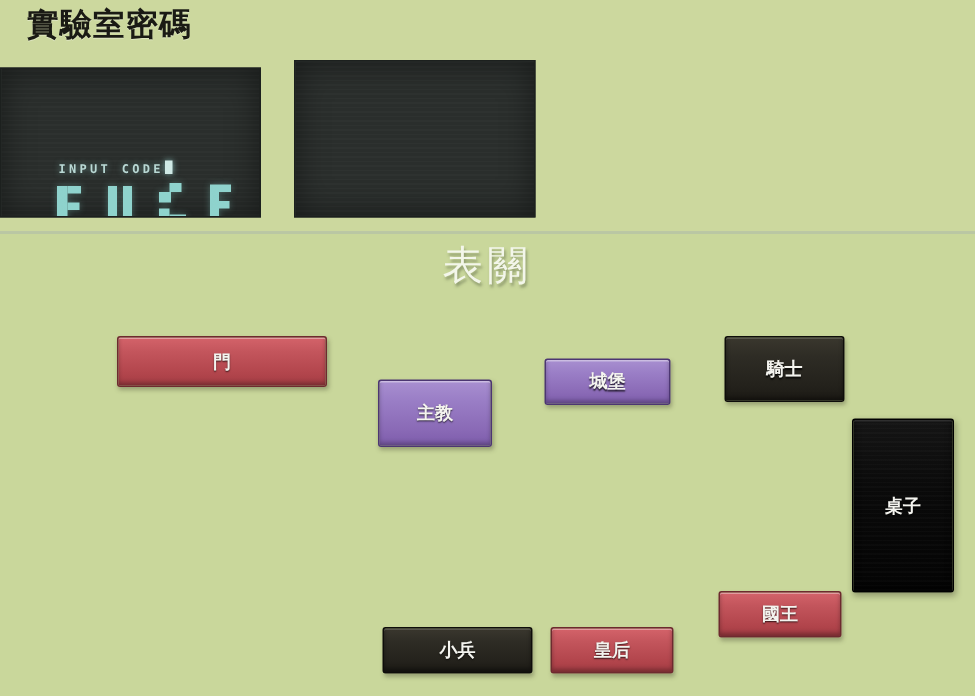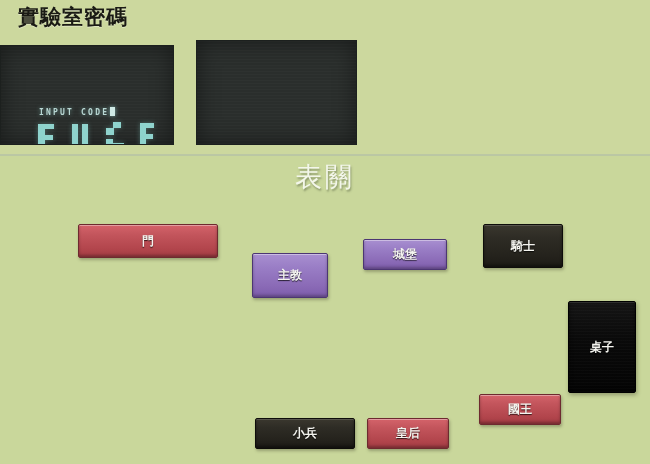--- a/index.html
+++ b/index.html
@@ -112,21 +112,21 @@
     border:1px solid #000;
     box-shadow:inset 0 1px 0 rgba(255,255,255,.12),
                inset 0 -2px 4px rgba(0,0,0,.6),
                1px 2px 4px rgba(60,60,40,.4);
   }
 
   #btn-door  {left:78px;  top:224px; width:140px; height:34px;}
   #btn-bishop{left:252px; top:225px; width:76px;  height:45px;margin-top:28px;}
   #btn-castle{left:363px; top:239px; width:84px;  height:31px;}
   #btn-knight{left:483px; top:224px; width:80px;  height:44px;}
-  #btn-table {left:568px; top:301px; width:68px;  height:92px;}
+  #btn-table {left:568px; top:279px; width:68px;  height:116px;}
   #btn-pawn  {left:255px; top:418px; width:100px;  height:31px;}
   #btn-queen {left:367px; top:418px; width:82px;  height:31px;}
   #btn-king  {left:479px; top:394px; width:82px;  height:31px;}
 </style>
 </head>
 <body>
 
 <div id="stage">
 
   <div class="band-top"></div>

